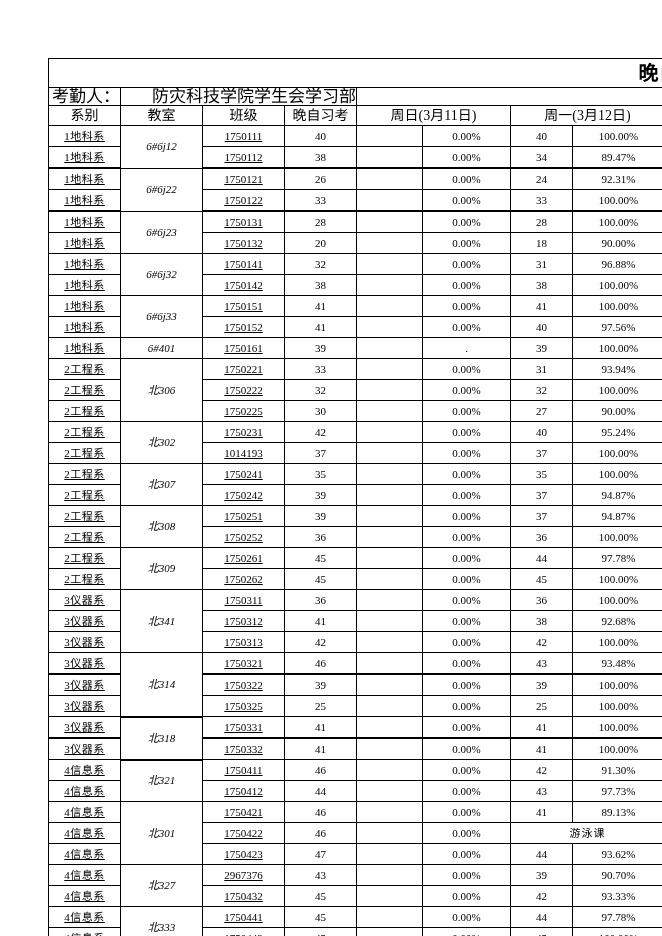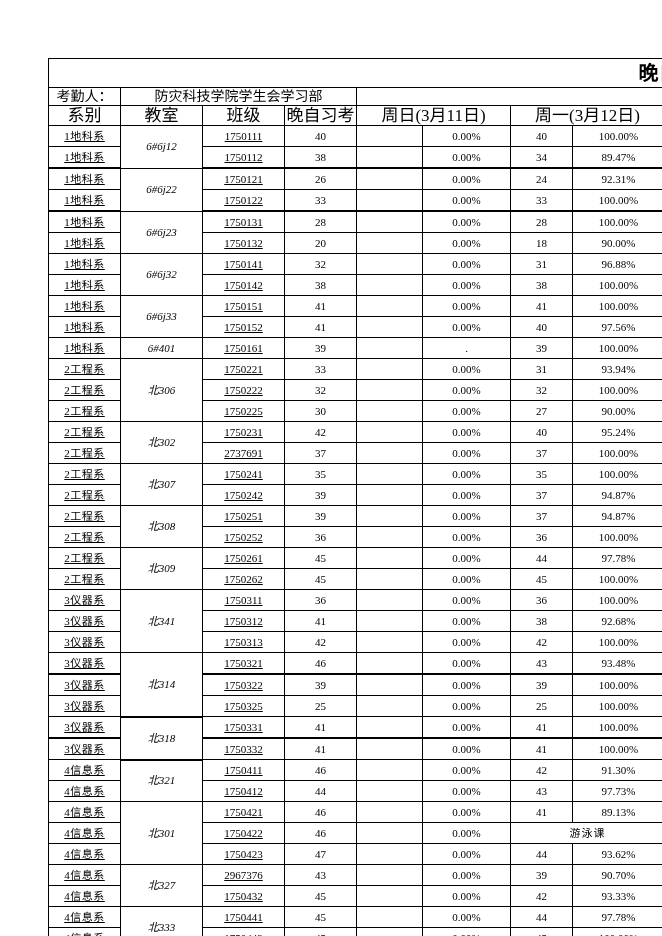--- a/index.html
+++ b/index.html
@@ -62,33 +62,34 @@
     font-size: 20px;
     letter-spacing: 0.5px;
     display: inline-block;
     
     margin-right: -56px;
   }
 
   
   tr.recorder-row td {
     height: 17px;
-    font-size: 14px;
+    font-size: 17px;
+    text-align: right;
   }
   td.recorder-label { text-align: center; }
   td.recorder-value { text-align: left; padding-left: 3px; font-family: Liberation Serif, serif; }
   td.recorder-blank {
     border-right: none;
     border-left: 1px solid #000;
   }
 
   
   tr.colhead td {
     height: 19px;
-    font-size: 17px;
+    font-size: 14px;
   }
 
   
   td.dept { font-size: 11.5px; letter-spacing: 0.5px; text-decoration: underline; }
   td.room { font-size: 11.5px; font-style: italic; }
   td.cls  { font-size: 12px; text-decoration: underline; }
   td.due  { font-size: 12px; }
   td.cnt  { font-size: 12px; }
   td.pct  { font-size: 12px; }
   td.blankcell { }
@@ -269,21 +270,21 @@
           <td class="room" rowspan="2">北302</td>
           <td class="cls">1750231</td>
           <td class="due">42</td>
           <td class="cnt blankcell"></td>
           <td class="pct">0.00%</td>
           <td class="cnt">40</td>
           <td class="pct">95.24%</td>
         </tr>
         <tr>
           <td class="dept">2工程系</td>
-          <td class="cls">2737691</td>
+          <td class="cls">1014193</td>
           <td class="due">37</td>
           <td class="cnt blankcell"></td>
           <td class="pct">0.00%</td>
           <td class="cnt">37</td>
           <td class="pct">100.00%</td>
         </tr>
         <tr>
           <td class="dept">2工程系</td>
           <td class="room" rowspan="2">北307</td>
           <td class="cls">1750241</td>

